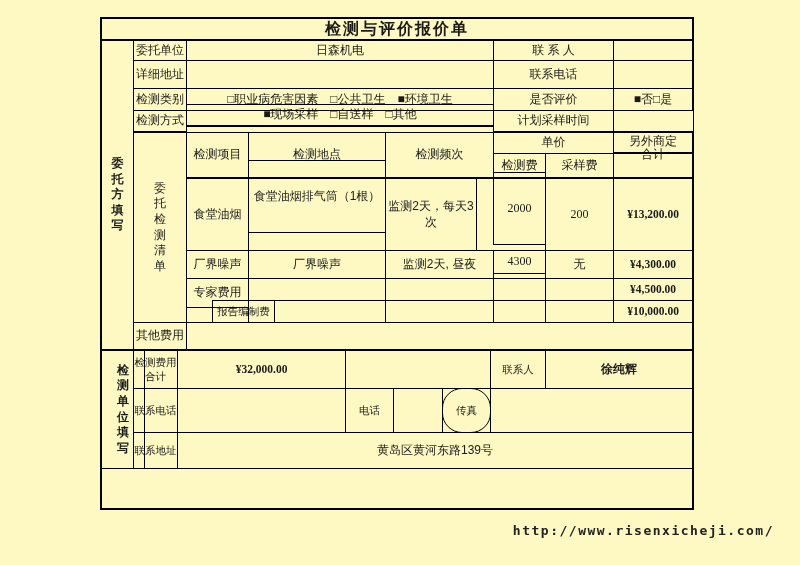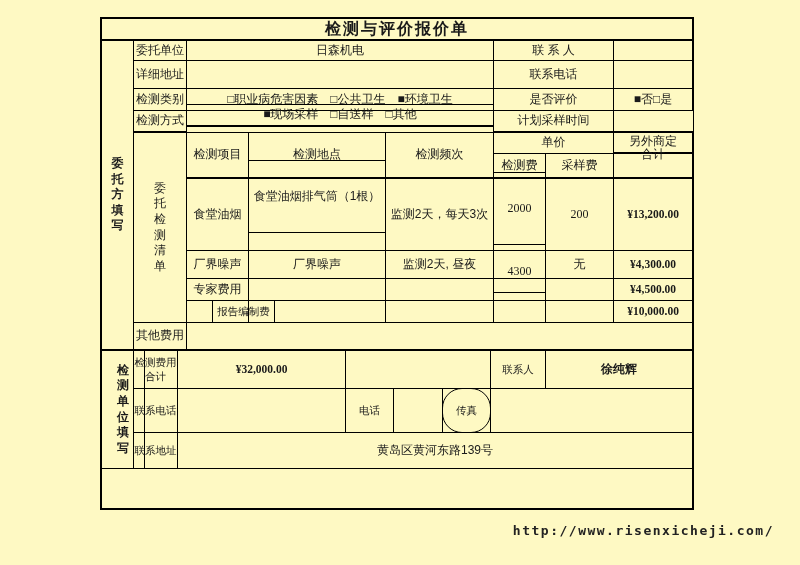--- a/index.html
+++ b/index.html
@@ -55,33 +55,33 @@
   <div class="c bb2" style="left:186px;top:132px;width:63px;height:47px;">检测项目</div>
   <div class="c bb2" style="left:248px;top:132px;width:138px;height:47px;">检测地点</div>
   <div class="c bb2" style="left:385px;top:132px;width:109px;height:47px;">检测频次</div>
   <div class="c" style="left:493px;top:132px;width:121px;height:22px;">单价</div>
   <div class="c bb2" style="left:493px;top:153px;width:53px;height:26px;">检测费</div>
   <div class="c bb2" style="left:545px;top:153px;width:69px;height:26px;">采样费</div>
   <div class="c bb2" style="left:613px;top:132px;width:80px;height:47px;">合计</div>
 
   <div class="c" style="left:186px;top:178px;width:63px;height:73px;">食堂油烟</div>
   <div class="c" style="left:248px;top:160px;width:138px;height:73px;">食堂油烟排气筒（1根）</div>
-  <div class="c" style="left:385px;top:178px;width:109px;height:73px;">监测2天，每天3次</div>
+  <div class="c" style="left:385px;top:178px;width:92px;height:73px;">监测2天，每天3次</div>
   <div class="c num" style="left:493px;top:172px;width:53px;height:73px;">2000</div>
   <div class="c num" style="left:545px;top:178px;width:69px;height:73px;">200</div>
   <div class="c money" style="left:613px;top:178px;width:80px;height:73px;">¥13,200.00</div>
 
   <div class="c" style="left:186px;top:250px;width:63px;height:29px;">厂界噪声</div>
   <div class="c" style="left:248px;top:250px;width:138px;height:29px;">厂界噪声</div>
   <div class="c" style="left:385px;top:250px;width:109px;height:29px;">监测2天, 昼夜</div>
-  <div class="c num" style="left:493px;top:250px;width:53px;height:43px;">4300</div>
+  <div class="c num" style="left:493px;top:250px;width:53px;height:24px;">4300</div>
   <div class="c" style="left:545px;top:250px;width:69px;height:29px;">无</div>
   <div class="c money" style="left:613px;top:250px;width:80px;height:29px;">¥4,300.00</div>
 
-  <div class="c" style="left:186px;top:278px;width:63px;height:23px;">专家费用</div>
+  <div class="c" style="left:186px;top:278px;width:63px;height:30px;">专家费用</div>
   <div class="c" style="left:248px;top:278px;width:138px;height:23px;"></div>
   <div class="c" style="left:385px;top:278px;width:109px;height:23px;"></div>
   <div class="c" style="left:493px;top:278px;width:53px;height:23px;"></div>
   <div class="c" style="left:545px;top:278px;width:69px;height:23px;"></div>
   <div class="c money" style="left:613px;top:278px;width:80px;height:23px;">¥4,500.00</div>
 
   <div class="c sm" style="left:186px;top:300px;width:63px;height:23px;margin-left:26px;">报告编制费</div>
   <div class="c" style="left:248px;top:300px;width:138px;height:23px;"></div>
   <div class="c" style="left:385px;top:300px;width:109px;height:23px;"></div>
   <div class="c" style="left:493px;top:300px;width:53px;height:23px;"></div>

